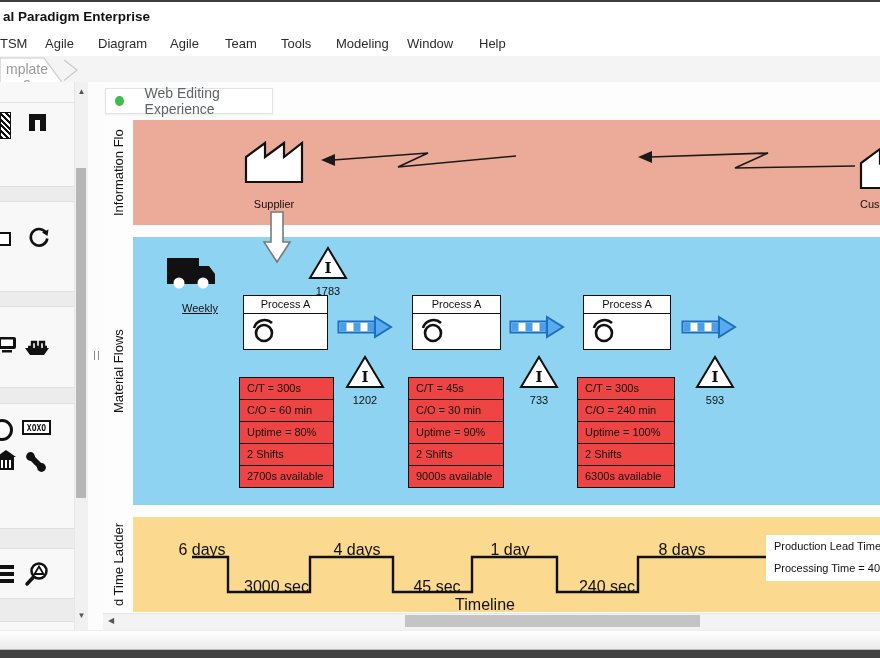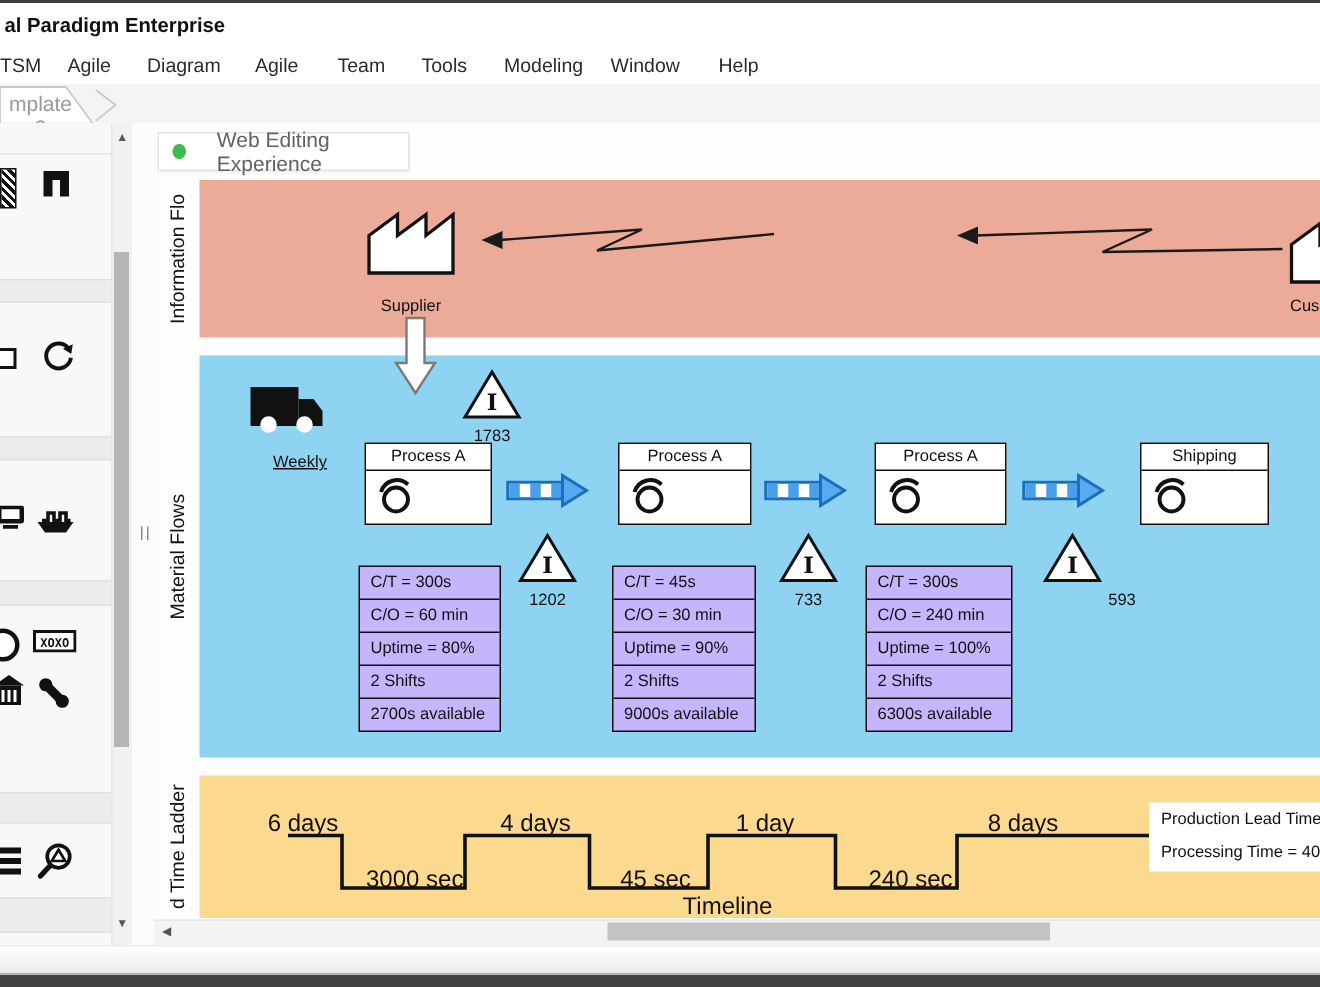--- a/index.html
+++ b/index.html
@@ -29,21 +29,21 @@
   .lane-label{width:26px;display:flex;align-items:center;justify-content:center;
     writing-mode:vertical-rl;transform:rotate(180deg);font-size:13px;color:#141414;white-space:nowrap;}
   .badge{left:2px;top:6px;width:168px;height:26px;background:#fff;border:1px solid #e3e3e3;
     box-shadow:0 1px 2px rgba(0,0,0,.06);display:flex;align-items:center;gap:21px;padding-left:9px;box-sizing:border-box;}
   .badge-dot{width:10px;height:10px;border-radius:50%;background:#3fbb4e;}
   .badge-text{font-size:14px;color:#5f6368;}
   .shape-label{font-size:11px;color:#111;text-align:center;white-space:nowrap;}
   
   .pc-box,.pbox{background:#fff;border:1.6px solid #111;box-sizing:border-box;}
   .pbox-h{height:17px;border-bottom:1.4px solid #111;font-size:11px;text-align:center;line-height:16px;color:#111;}
-  .dbox{background:#c4b5fd;border:1.6px solid #111;box-sizing:border-box;}
+  .dbox{background:#ef4444;border:1.6px solid #111;box-sizing:border-box;}
   .drow{height:21px;border-bottom:1.4px solid #111;font-size:11px;line-height:21px;padding-left:7px;color:#111;white-space:nowrap;overflow:hidden;}
   .drow:last-child{border-bottom:none;}
   .count{font-size:11px;color:#111;text-align:center;}
   .tl-label{font-size:16px;color:#111;text-align:center;white-space:nowrap;}
   .summary{background:#fff;font-size:11px;color:#111;overflow:hidden;white-space:nowrap;}
   .summary div{height:22px;line-height:22px;padding-left:8px;}
   
   .hscroll{left:103px;top:613px;width:777px;height:16px;background:#f3f3f3;border-top:1px solid #e6e6e6;}
   .harrow{left:103px;top:613px;width:16px;height:16px;text-align:center;font-size:8px;color:#555;line-height:16px;}
   .hthumb{left:405px;top:615px;width:295px;height:12px;background:#c4c4c4;}
@@ -210,45 +210,38 @@
   <svg class="abs" style="left:416px;top:272px;" width="40" height="36">
     <polygon points="20,3 38,33 2,33" fill="#fff" stroke="#111" stroke-width="2"></polygon>
     <text x="20" y="28" text-anchor="middle" font-size="15" font-weight="bold" font-family="DejaVu Serif, serif" fill="#111">I</text>
   </svg>
   <div class="abs count" style="left:416px;top:312px;width:40px;">733</div>
 
   <svg class="abs" style="left:592px;top:272px;" width="40" height="36">
     <polygon points="20,3 38,33 2,33" fill="#fff" stroke="#111" stroke-width="2"></polygon>
     <text x="20" y="28" text-anchor="middle" font-size="15" font-weight="bold" font-family="DejaVu Serif, serif" fill="#111">I</text>
   </svg>
-  <div class="abs count" style="left:625px;top:312px;width:40px;">593</div>
+  <div class="abs count" style="left:592px;top:312px;width:40px;">593</div>
 
   <div class="abs pbox" style="left:140px;top:213px;width:85px;height:55px;">
     <div class="pbox-h">Process A</div>
     <svg class="abs" style="left:6px;top:21px;" width="28" height="28">
       <circle cx="14" cy="16" r="8" fill="none" stroke="#111" stroke-width="2.6"></circle>
       <path d="M4,11 A11,11 0 0 1 22,6" fill="none" stroke="#111" stroke-width="2.6"></path>
     </svg>
   </div>
   <div class="abs pbox" style="left:309px;top:213px;width:89px;height:55px;">
     <div class="pbox-h">Process A</div>
     <svg class="abs" style="left:6px;top:21px;" width="28" height="28">
       <circle cx="14" cy="16" r="8" fill="none" stroke="#111" stroke-width="2.6"></circle>
       <path d="M4,11 A11,11 0 0 1 22,6" fill="none" stroke="#111" stroke-width="2.6"></path>
     </svg>
   </div>
   <div class="abs pbox" style="left:480px;top:213px;width:88px;height:55px;">
     <div class="pbox-h">Process A</div>
-    <svg class="abs" style="left:6px;top:21px;" width="28" height="28">
-      <circle cx="14" cy="16" r="8" fill="none" stroke="#111" stroke-width="2.6"></circle>
-      <path d="M4,11 A11,11 0 0 1 22,6" fill="none" stroke="#111" stroke-width="2.6"></path>
-    </svg>
-  </div>
-  <div class="abs pbox" style="left:657px;top:213px;width:86px;height:55px;">
-    <div class="pbox-h">Shipping</div>
     <svg class="abs" style="left:6px;top:21px;" width="28" height="28">
       <circle cx="14" cy="16" r="8" fill="none" stroke="#111" stroke-width="2.6"></circle>
       <path d="M4,11 A11,11 0 0 1 22,6" fill="none" stroke="#111" stroke-width="2.6"></path>
     </svg>
   </div>
 
   <svg class="abs" style="left:234px;top:233px;" width="56" height="24">
     <rect x="1.5" y="6.5" width="36" height="11" fill="#fff" stroke="#1a6fc0" stroke-width="2"></rect>
     <rect x="2.5" y="7.5" width="7" height="9" fill="#4aa0e8"></rect>
       <rect x="16.5" y="7.5" width="7" height="9" fill="#4aa0e8"></rect>

